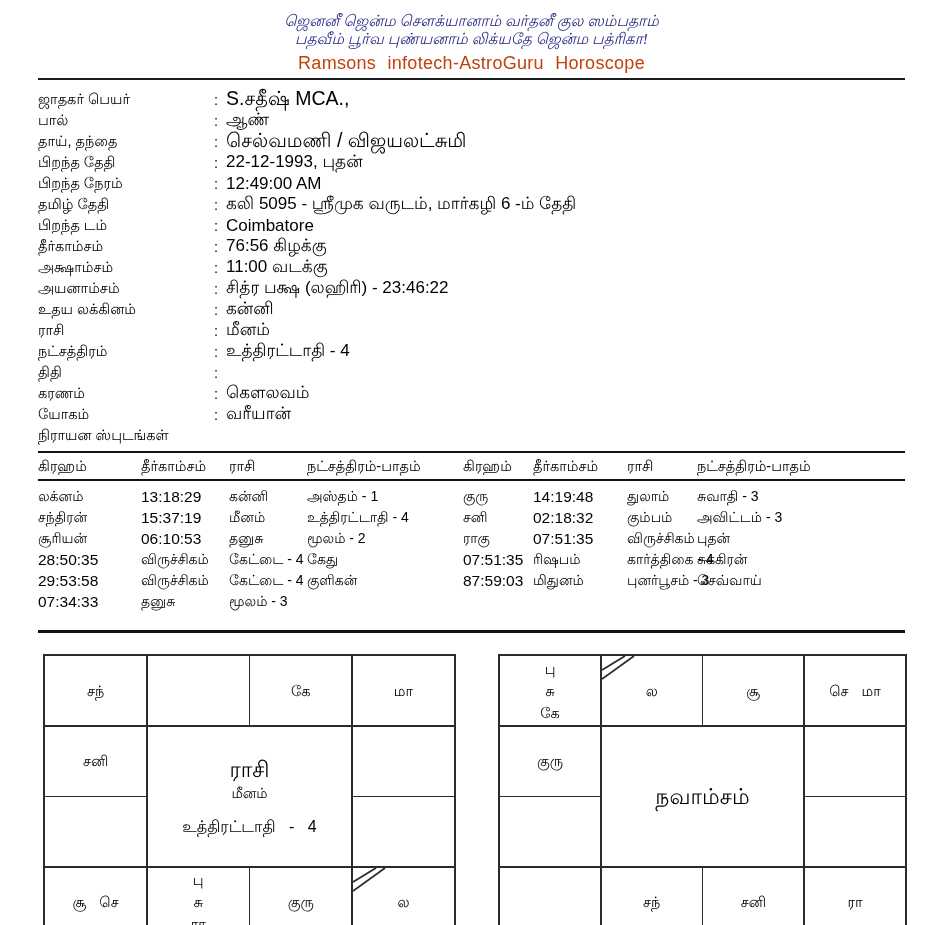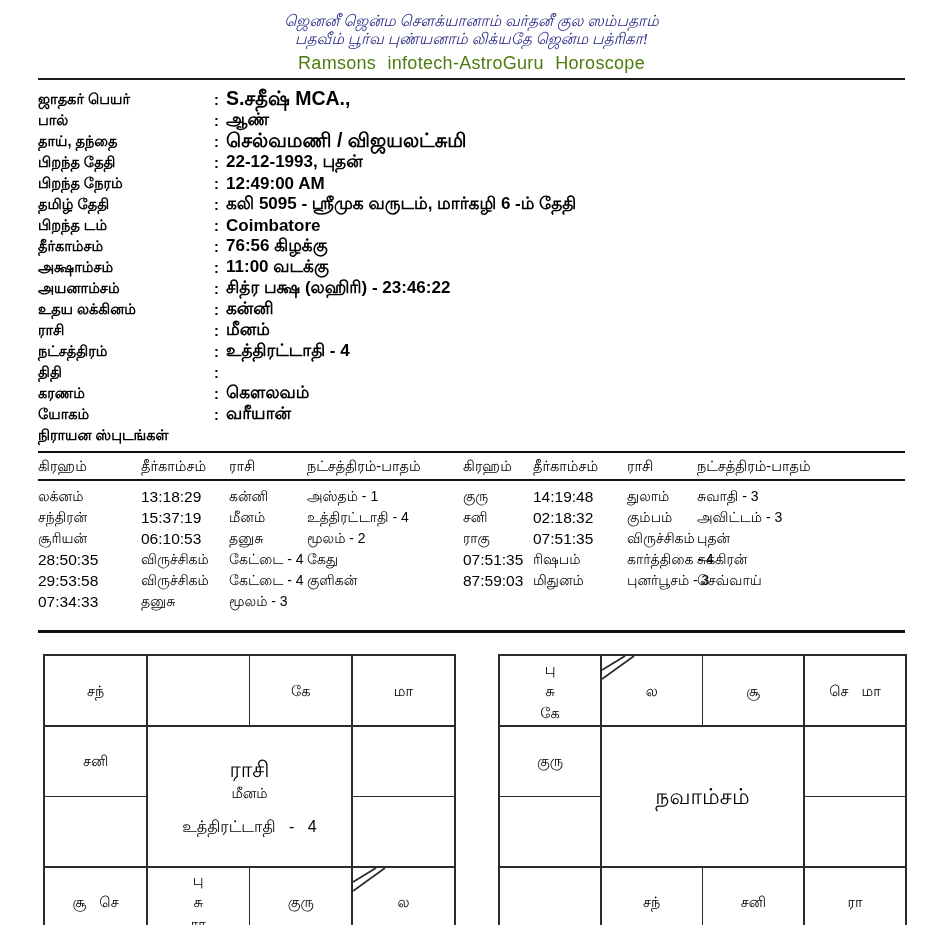--- a/index.html
+++ b/index.html
@@ -8,26 +8,26 @@
     font-family:"Liberation Sans", sans-serif;overflow:hidden;
   }
   .page{position:relative;width:943px;height:925px;}
   .invocation{
     text-align:center;font-family:"Liberation Serif", serif;
     font-style:italic;color:#2a2a85;font-size:15.5px;line-height:18px;
   }
   .invocation-wrap{padding-top:12px;}
   .page-title{
     text-align:center;font-size:18px;line-height:20px;margin-top:5px;
-    word-spacing:6px;letter-spacing:0.3px;color:#4d7c0f;
+    word-spacing:6px;letter-spacing:0.3px;color:#c2410c;
   }
   .rule{border:none;border-top:2px solid #1c1c1c;margin:5px 38px 0 38px;}
   
   .details{margin:9px 0 0 38px;}
-  .drow{display:flex;align-items:center;height:21px;font-size:14.5px;font-weight:bold;}
+  .drow{display:flex;align-items:center;height:21px;font-size:14.5px;}
   .dlabel{width:176px;flex:none;white-space:nowrap;}
   .dcolon{width:12px;flex:none;}
   .dvalue{font-size:17px;white-space:nowrap;}
   .drow.emph .dvalue{font-size:19.5px;}
   
   .ptable{
     display:grid;margin:5px 38px 0 38px;
     grid-template-columns:103px 88px 78px 156px 70px 94px 70px 1fr;
     border-top:2px solid #111;border-bottom:3px solid #111;
     padding-bottom:18px;

